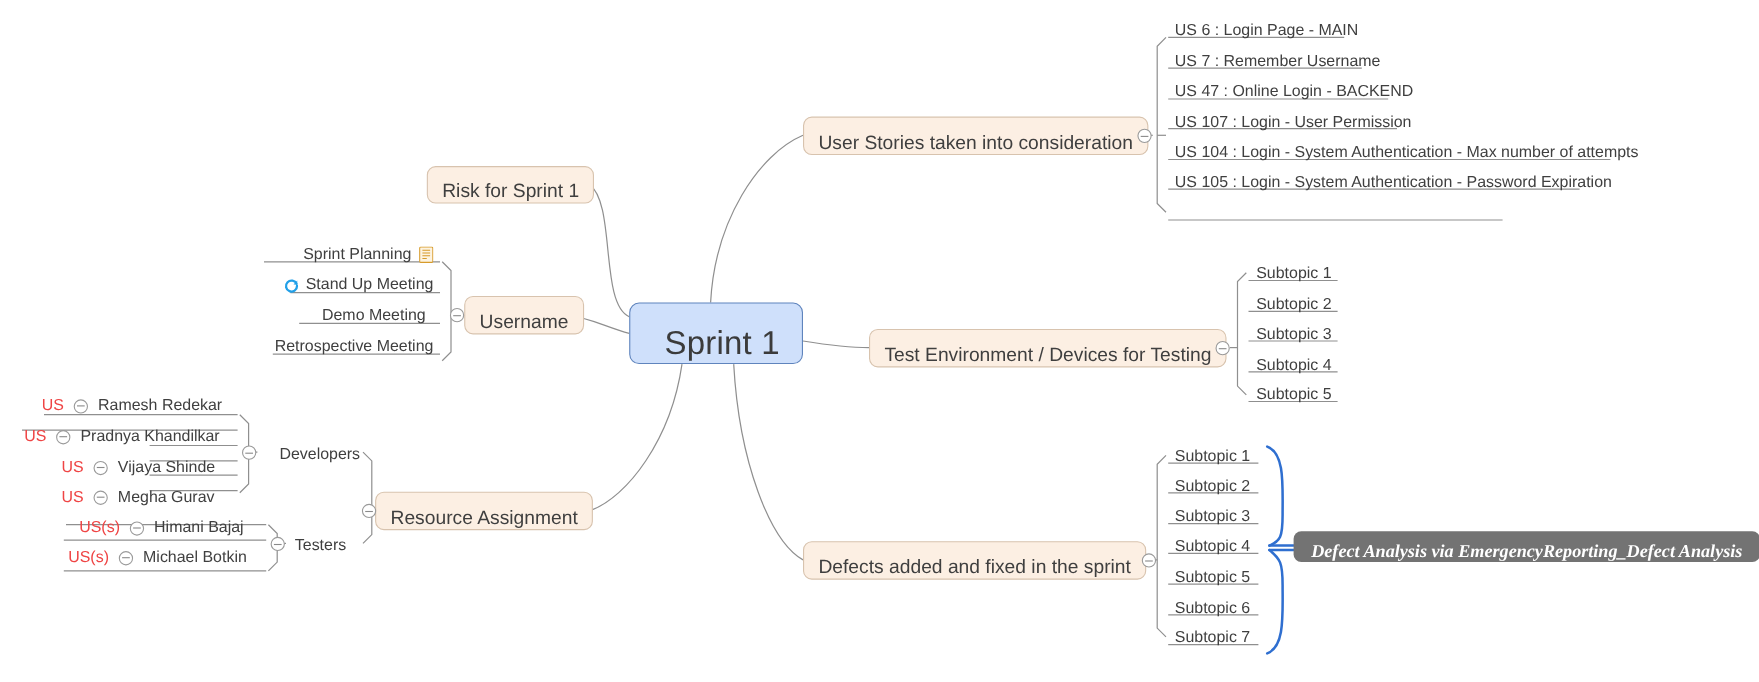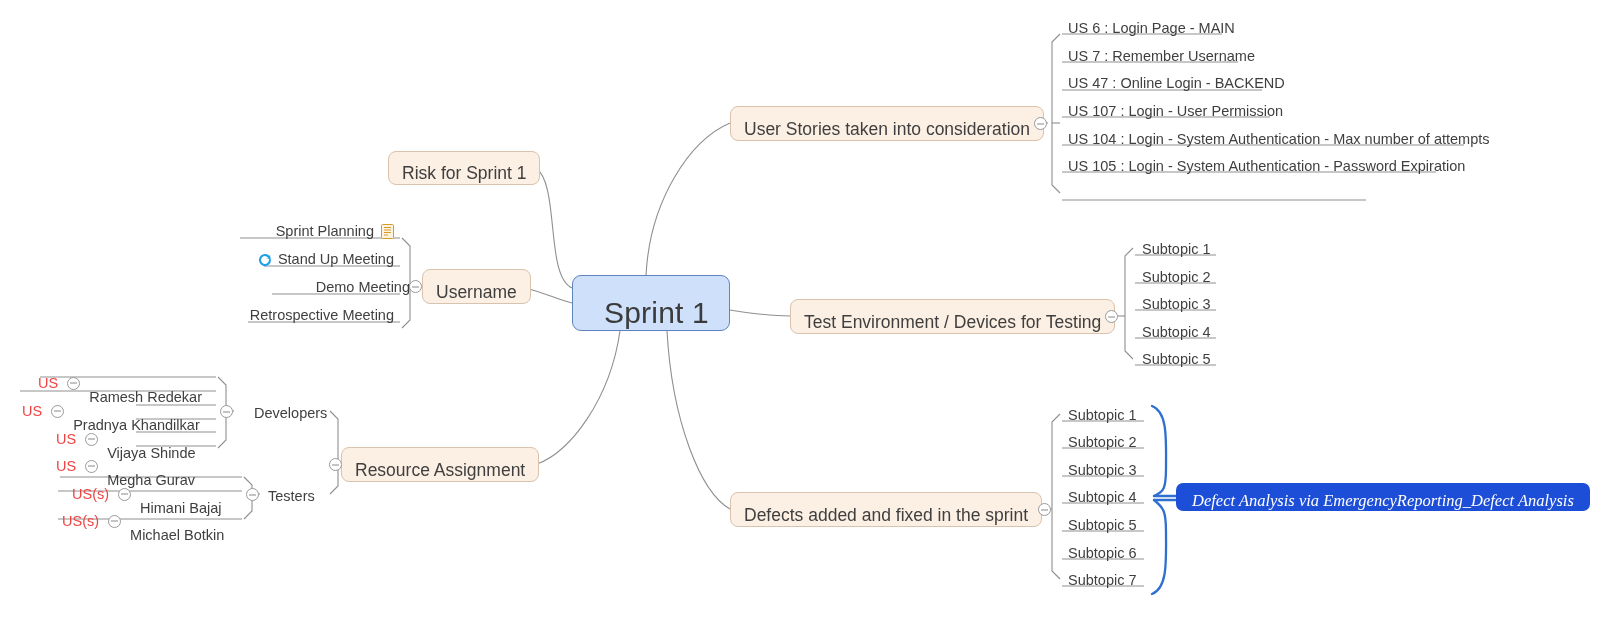--- a/index.html
+++ b/index.html
@@ -63,44 +63,45 @@
     color: #3f3f3f;
     background: transparent;
     border: none;
     padding: 0 6px;
   }
 
   .node-leaf.right  { justify-content: flex-start; }
   .node-leaf.left   { justify-content: flex-end; }
 
   .node-callout {
-    background: #1d4ed8;
+    background: #737373;
     border-radius: 7px;
     color: #ffffff;
     font-family: "Liberation Serif", "DejaVu Serif", serif;
     font-style: italic;
     font-size: 16.5px;
     padding: 0 16px;
     justify-content: center;
+    font-weight: bold;
   }
 
   
   .person-row {
     position: absolute;
     display: flex;
     align-items: center;
     white-space: nowrap;
     font-size: 14.5px;
     color: #3f3f3f;
   }
   .person-row .us-tag {
     font-size: 14.5px;
     color: #ef4444;
   }
-  .person-row .pname { color: #3f3f3f; margin-top: 28px; }
+  .person-row .pname { color: #3f3f3f; }
 
   
   .toggle {
     position: absolute;
     width: 13px;
     height: 13px;
     border: 1px solid #9a9a9a;
     border-radius: 50%;
     background: #ffffff;
     box-sizing: border-box;
@@ -330,21 +331,21 @@
   <div class="node node-leaf left" style="left:244px; top:248px; width:156px; height:19px;">
     <span class="icon-recur">
       <svg viewBox="0 0 14 14" width="14" height="14" xmlns="http://www.w3.org/2000/svg">
         <path d="M11.6 5.1A5 5 0 1 0 12 7" fill="none" stroke="#22a0e8" stroke-width="2.1" stroke-linecap="round"></path>
         <path d="M12.2 2.1 L12.2 5.6 L8.8 5.6 Z" fill="#22a0e8"></path>
       </svg>
     </span>
     <span>Stand Up Meeting</span>
   </div>
 
-  <div class="node node-leaf left" style="left:268px; top:276px; width:148px; height:19px;">
+  <div class="node node-leaf left" style="left:245px; top:276px; width:148px; height:19px;">
     <span>Demo Meeting</span>
   </div>
 
   <div class="node node-leaf left" style="left:228px; top:304px; width:172px; height:19px;">
     <span>Retrospective Meeting</span>
   </div>
 
   <div class="node node-leaf right" style="left:248px; top:402px; height:19px;">
     <span>Developers</span>
   </div>

